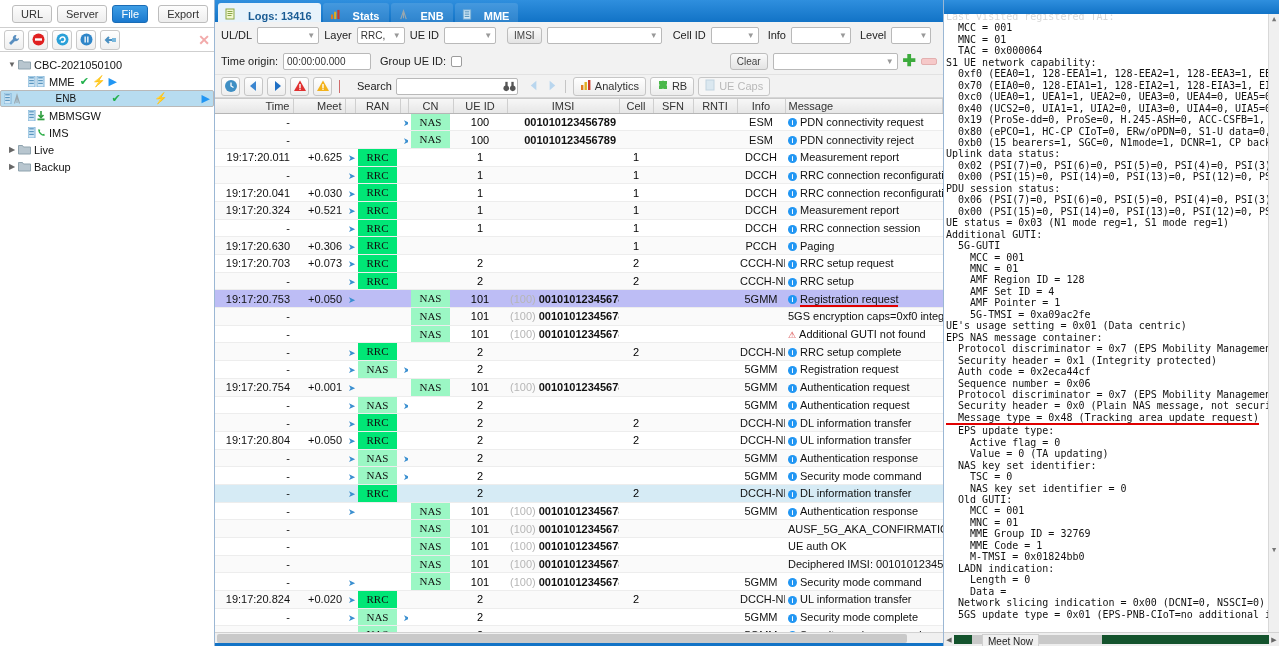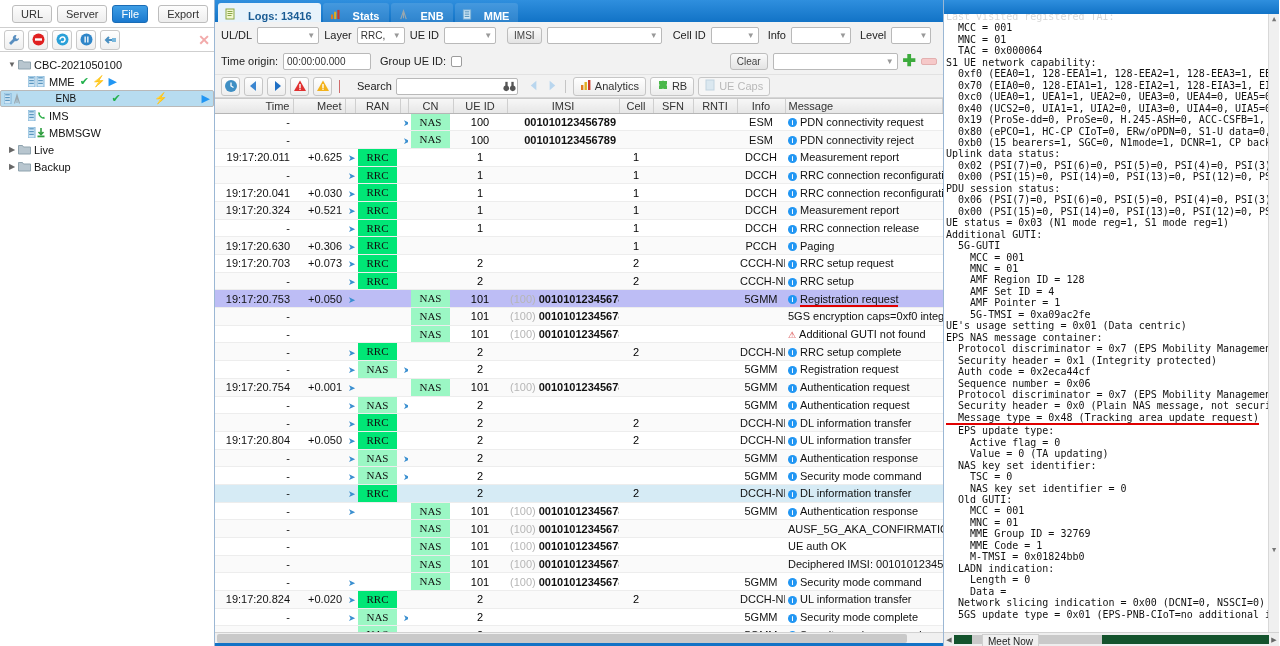--- a/index.html
+++ b/index.html
@@ -239,37 +239,37 @@
           <span class="st-bolt">⚡</span>
           <span class="st-play">▶</span>
         </div>
         <div class="tnode lvl2">
           <span style="display:inline-flex;align-items:center;">
             <svg width="18" height="11" viewBox="0 0 18 11">
               <rect x="0" y="0" width="7" height="11" fill="#cfe6f5" stroke="#7fb2d6"></rect>
               <rect x="1.2" y="1.2" width="4.6" height="1.2" fill="#5a96c0"></rect>
               <rect x="1.2" y="4" width="4.6" height="1.2" fill="#5a96c0"></rect>
               <rect x="1.2" y="6.8" width="4.6" height="1.2" fill="#5a96c0"></rect>
-              <path d="M10.2 2.2c0 4 2.6 6.6 6.6 6.6l-.5-2-2 .4-2.5-2.5.4-2z" fill="#2fae4a"></path>
-            </svg>
-          </span>
-          <span class="tlabel">IMS</span>
+              <path d="M13 1v6M10.5 5l2.5 2.5L15.5 5" stroke="#2f9e3f" stroke-width="1.6" fill="none"></path>
+              <rect x="9.5" y="8.5" width="7" height="1.8" fill="#2f9e3f"></rect>
+            </svg>
+          </span>
+          <span class="tlabel">MBMSGW</span>
         </div>
         <div class="tnode lvl2">
           <span style="display:inline-flex;align-items:center;">
             <svg width="18" height="11" viewBox="0 0 18 11">
               <rect x="0" y="0" width="7" height="11" fill="#cfe6f5" stroke="#7fb2d6"></rect>
               <rect x="1.2" y="1.2" width="4.6" height="1.2" fill="#5a96c0"></rect>
               <rect x="1.2" y="4" width="4.6" height="1.2" fill="#5a96c0"></rect>
               <rect x="1.2" y="6.8" width="4.6" height="1.2" fill="#5a96c0"></rect>
-              <path d="M13 1v6M10.5 5l2.5 2.5L15.5 5" stroke="#2f9e3f" stroke-width="1.6" fill="none"></path>
-              <rect x="9.5" y="8.5" width="7" height="1.8" fill="#2f9e3f"></rect>
-            </svg>
-          </span>
-          <span class="tlabel">MBMSGW</span>
+              <path d="M10.2 2.2c0 4 2.6 6.6 6.6 6.6l-.5-2-2 .4-2.5-2.5.4-2z" fill="#2fae4a"></path>
+            </svg>
+          </span>
+          <span class="tlabel">IMS</span>
         </div>
         <div class="tnode lvl1">
           <span class="tw">▶</span>
           <span style="display:inline-flex;align-items:center;">
             <svg width="13" height="11" viewBox="0 0 13 11">
               <path d="M0.5 1.5h4l1 1.5h7v7h-12z" fill="#b8c6cf" stroke="#8fa3ae"></path>
             </svg>
           </span>
           <span class="tlabel">Live</span>
         </div>
@@ -591,21 +591,21 @@
               <td style="text-align:center"><span class="arrow">➤</span></td>
               <td class="ran"><span class="chipg">RRC</span></td>
               <td style="text-align:center"></td>
               <td class="cn"></td>
               <td class="ueid">1</td>
               <td class="imsi"></td>
               <td class="cell">1</td>
               <td class="sfn"></td>
               <td class="rnti"></td>
               <td class="info">DCCH</td>
-              <td class="msg"><span class="i-info">i</span><span>RRC connection release</span></td>
+              <td class="msg"><span class="i-info">i</span><span>RRC connection session</span></td>
             </tr>
             <tr class="zebra1">
               <td class="time">19:17:20.630</td>
               <td class="diff">+0.306</td>
               <td style="text-align:center"><span class="arrow">➤</span></td>
               <td class="ran"><span class="chipg">RRC</span></td>
               <td style="text-align:center"></td>
               <td class="cn"></td>
               <td class="ueid"></td>
               <td class="imsi"></td>

